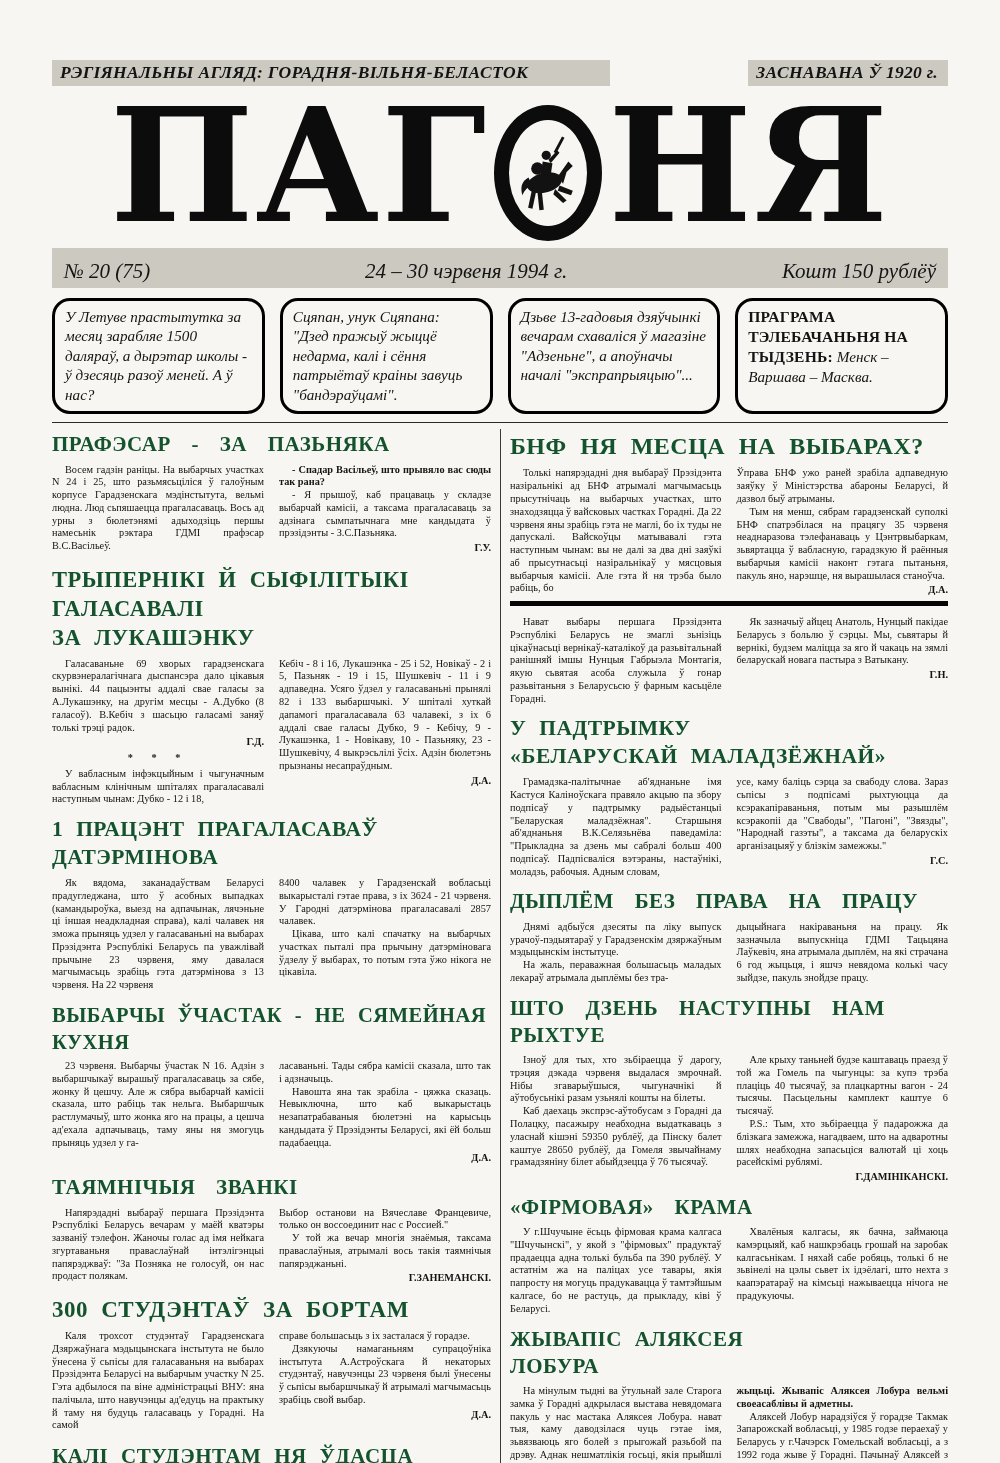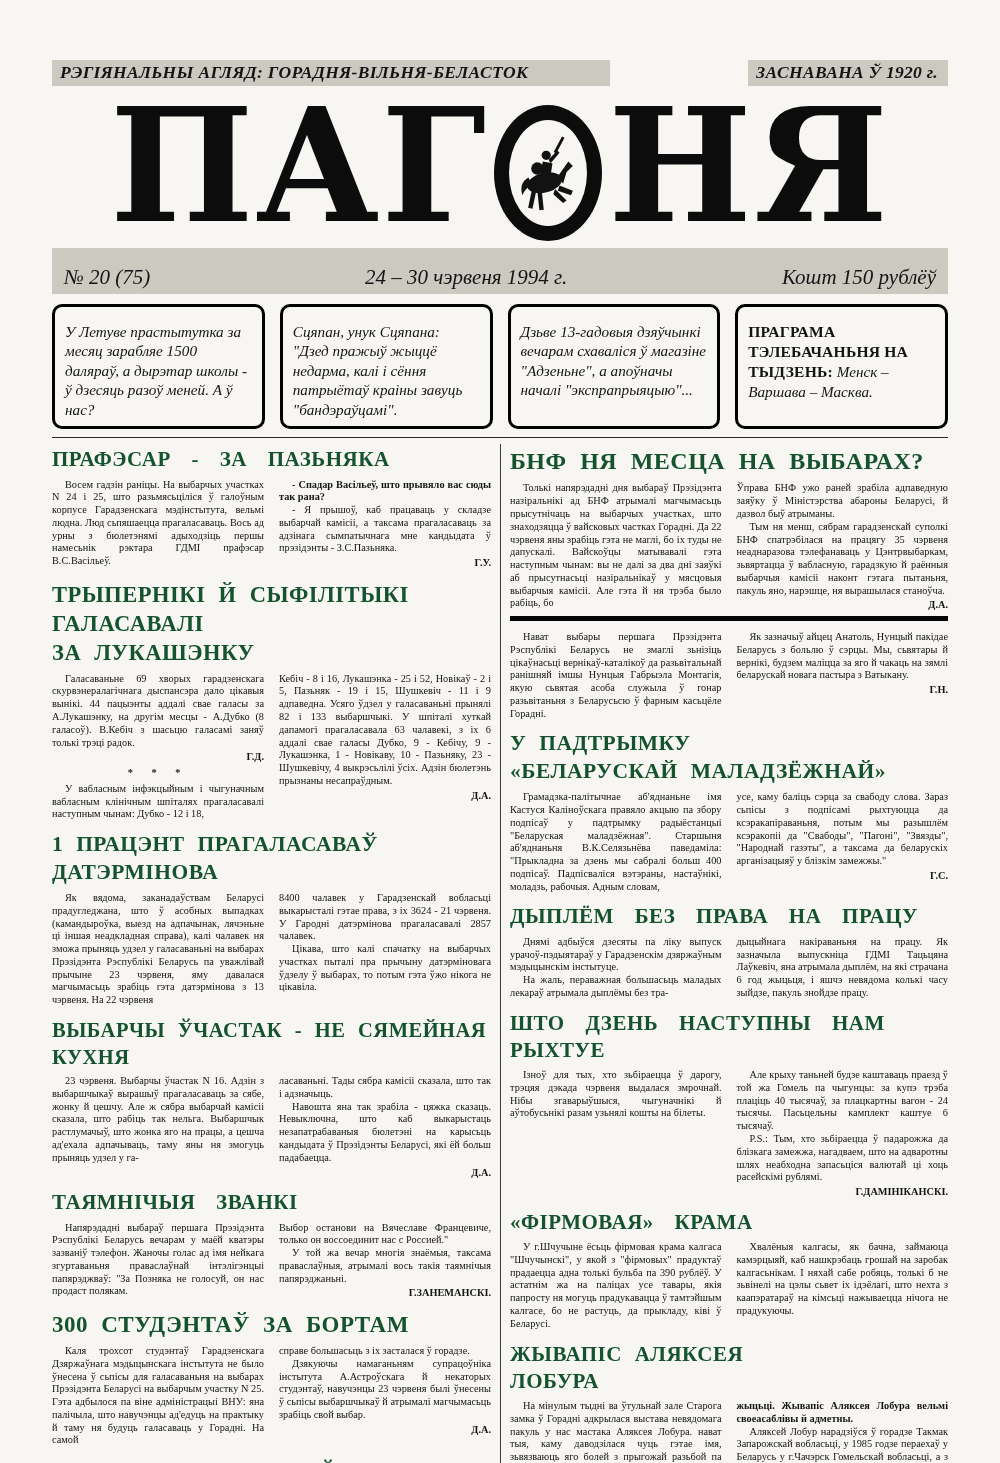--- a/index.html
+++ b/index.html
@@ -12,25 +12,25 @@
   
   .topline{display:flex; justify-content:space-between; align-items:center; gap:21px;}
   .strip{background:#ccc9c1; padding:2px 10px 3px 8px; font-style:italic; font-weight:bold; font-size:17.5px; letter-spacing:.3px; white-space:nowrap;}
   .strip.left{flex:0 0 auto; min-width:540px;}
   .strip.right{flex:0 0 auto;}
   
   .masthead{display:flex; justify-content:center; align-items:center; margin:4px 0 2px 0; user-select:none;}
   .masthead .word{font-family:"DejaVu Serif","Liberation Serif",serif; font-weight:700; font-size:152px; line-height:1.0; letter-spacing:2px; transform:scaleY(1.04); color:#0c0c0c;}
   .o-emblem{display:inline-flex; align-items:center; justify-content:center; width:78px; height:106px; border:15px solid #0c0c0c; border-radius:50%; margin:14px 6px 0 6px; background:#f7f6f2;}
   
-  .datebar{display:flex; justify-content:space-between; align-items:center; background:#ccc9c1; margin-top:6px; padding:17px 12px 4px 12px; font-style:italic; font-size:21px;}
+  .datebar{display:flex; justify-content:space-between; align-items:center; background:#ccc9c1; margin-top:6px; padding:11px 12px 4px 12px; font-style:italic; font-size:21px;}
   .datebar .mid{font-size:21px;}
   
   .teasers{display:flex; gap:15px; margin:10px 0 8px 0;}
-  .teaser{flex:1 1 0; border:3.5px solid #000; border-radius:10px; padding:15px 10px 7px 10px; font-style:italic; font-size:15.2px; line-height:1.28; min-height:80px;}
+  .teaser{flex:1 1 0; border:3.5px solid #000; border-radius:18px; padding:6px 10px 7px 10px; font-style:italic; font-size:15.2px; line-height:1.28; min-height:80px;}
   .teaser .lead{font-style:normal; font-weight:bold; font-size:15.6px; letter-spacing:.2px;}
   .rule{border-bottom:1.5px solid #2a2a2a; margin:2px 0 6px 0;}
   
   .main{display:flex; align-items:stretch;}
   .half{width:50%; box-sizing:border-box;}
   .half.leftH{padding-right:9px;}
   .half.rightH{border-left:1px solid #3a3a3a; padding-left:9px;}
   
   article{margin-bottom:10px;}
   h2{margin:2px 0 5px 0; font-size:21px; line-height:1.3; font-weight:bold; letter-spacing:.5px; word-spacing:7px; white-space:pre-line; color:#14532d;}
@@ -249,20 +249,21 @@
                 <p class="noind">дыцыйнага накіраваньня на працу. Як зазначыла выпускніца ГДМІ Тацьцяна Лаўкевіч, яна атрымала дыплём, на які страчана 6 год жыцьця, і яшчэ невядома колькі часу зыйдзе, пакуль знойдзе працу.</p>
               </div>
             </div>
         </article>
 
         <article>
           <h2 class="wide">ШТО  ДЗЕНЬ  НАСТУПНЫ  НАМ  РЫХТУЕ</h2>
           <div class="cols">
               <div class="c">
                 <p>Ізноў для тых, хто зьбіраецца ў дарогу, трэцяя дэкада чэрвеня выдалася змрочнай. Нібы згаварыўшыся, чыгуначнікі й аўтобусьнікі разам узьнялі кошты на білеты.</p>
+                <p>Каб даехаць экспрэс-аўтобусам з Горадні да Полацку, пасажыру неабходна выдаткаваць з уласнай кішэні 59350 рублёў, да Пінску балет каштуе 28650 рублёў, да Гомеля звычайнаму грамадзяніну білет абыйдзецца ў 76 тысячаў.</p>
               </div>
               <div class="c">
                 <p>Але крыху таньней будзе каштаваць праезд ў той жа Гомель па чыгунцы: за купэ трэба плаціць 40 тысячаў, за плацкартны вагон - 24 тысячы. Пасьцельны камплект каштуе 6 тысячаў.</p>
                 <p>P.S.: Тым, хто зьбіраецца ў падарожжа да блізкага замежжа, нагадваем, што на адваротны шлях неабходна запасьціся валютай ці хоць расейскімі рублямі.</p>
                 <p class="sig">Г.ДАМІНІКАНСКІ.</p>
               </div>
             </div>
         </article>
 
         <article>

